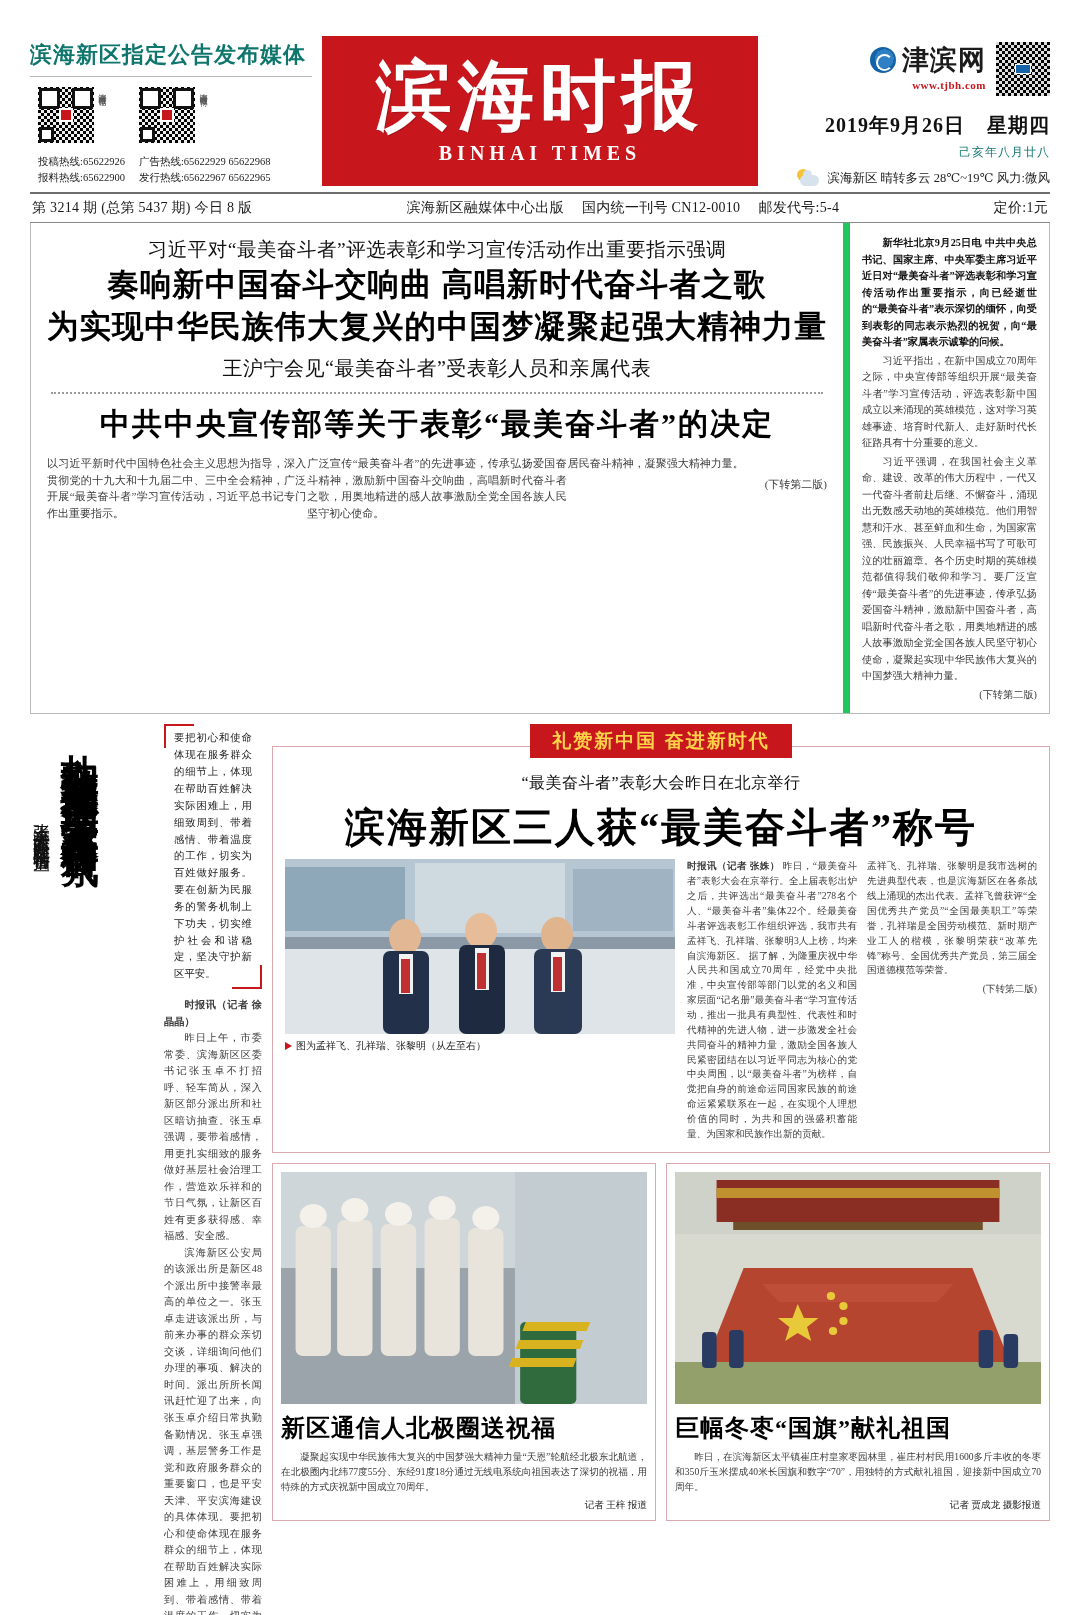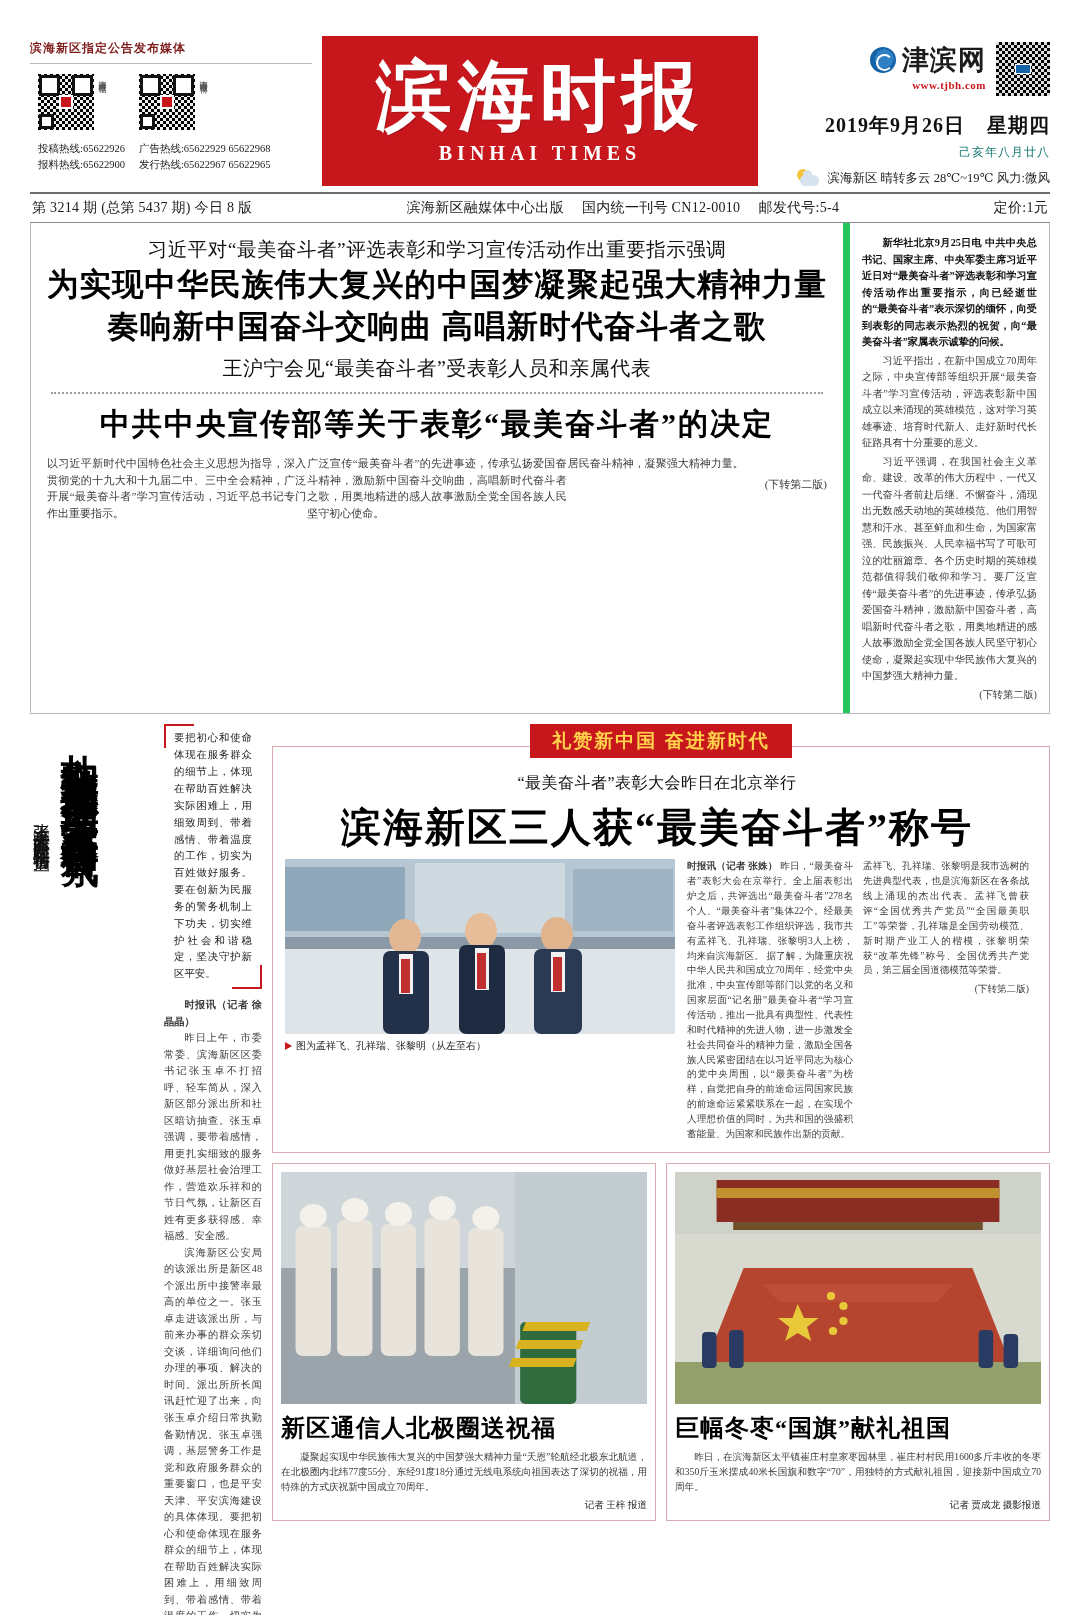--- a/index.html
+++ b/index.html
@@ -8,21 +8,21 @@
     background: #ffffff;
     font-family: "Liberation Serif", "DejaVu Serif", serif;
     overflow: hidden;
   }
   .page { position: relative; width: 1080px; height: 1615px; background: #fff; }
 
   
   .masthead { position: relative; height: 150px; margin: 36px 30px 0 30px; display: flex; }
   .mh-left { width: 290px; position: relative; padding-right: 8px; }
   .mh-left-title {
-    color: #7f1d1d; font-weight: bold; font-size: 12px; letter-spacing: 1px;
+    color: #0f766e; font-weight: bold; font-size: 22px; letter-spacing: 1px;
     font-family: "Liberation Sans", sans-serif; padding-top: 4px;
   }
   .mh-left-rule { height: 1px; background: #b9b9b9; margin: 6px 0 10px 0; }
   .qr-row { display: flex; gap: 34px; padding-left: 8px; }
   .qr-wrap { display: flex; align-items: flex-start; gap: 3px; }
   .qr {
     width: 56px; height: 56px; position: relative;
     background:
       repeating-linear-gradient(90deg,#111 0 3px,#fff 3px 6px),
       repeating-linear-gradient(0deg,#111 0 3px,#fff 3px 6px);
@@ -146,21 +146,21 @@
   .lc-text { flex:1; }
 
   
   .rightarea { flex:1; }
   .redbanner-wrap { position:relative; text-align:center; margin-bottom: 2px; }
   .redbanner {
     display:inline-block; background:#c8161d; color:#ffd24a; font-weight:bold;
     font-size: 19px; padding: 4px 22px; letter-spacing: 2px;
     font-family: "Liberation Sans", sans-serif;
   }
-  .featurebox { border:1px solid #d9a9ad; padding: 10px 20px 10px 12px; margin-top:-14px; padding-top: 22px; }
+  .featurebox { border:1px solid #d9a9ad; padding: 10px 12px 10px 12px; margin-top:-14px; padding-top: 22px; }
   .feat-kicker { text-align:center; font-size: 16px; color:#111; letter-spacing:.5px; margin-top: 4px; }
   .feat-title { text-align:center; font-size: 40px; font-weight:bold; color:#000; letter-spacing:2px; margin: 6px 0 4px 0; }
   .feat-body { display:flex; gap: 12px; }
   .feat-photo { width: 390px; height: 175px; position: relative; overflow:hidden; background:#9fb2c4; flex:none;}
   .feat-cap { font-size: 10px; color:#222; margin-top: 5px; display:flex; align-items:center; gap:4px; }
   .tri { width:0;height:0;border-left:7px solid #c8161d;border-top:4.5px solid transparent;border-bottom:4.5px solid transparent; }
   .feat-cols { flex:1; display:flex; gap:10px; font-size:9.6px; line-height:1.55; color:#3a3a3a; text-align:justify; }
   .feat-cols > div { flex:1; }
 
   
@@ -253,22 +253,22 @@
       <span>国内统一刊号 CN12-0010</span>
       <span>邮发代号:5-4</span>
     </div>
     <div>定价:1元</div>
   </div>
   <div class="inforule2"></div>
 
   <div class="topwrap">
     <div class="top-left">
       <div class="kicker1">习近平对“最美奋斗者”评选表彰和学习宣传活动作出重要指示强调</div>
+      <div class="bigline">奏响新中国奋斗交响曲 高唱新时代奋斗者之歌</div>
       <div class="bigline">为实现中华民族伟大复兴的中国梦凝聚起强大精神力量</div>
-      <div class="bigline">奏响新中国奋斗交响曲 高唱新时代奋斗者之歌</div>
       <div class="subline2">王沪宁会见“最美奋斗者”受表彰人员和亲属代表</div>
       <div class="dotrule"></div>
       <div class="decision">中共中央宣传部等关于表彰“最美奋斗者”的决定</div>
       <div class="four-col">
         <div>以习近平新时代中国特色社会主义思想为指导，深入贯彻党的十九大和十九届二中、三中全会精神，广泛开展“最美奋斗者”学习宣传活动，习近平总书记专门作出重要指示。</div>
         <div>广泛宣传“最美奋斗者”的先进事迹，传承弘扬爱国奋斗精神，激励新中国奋斗交响曲，高唱新时代奋斗者之歌，用奥地精进的感人故事激励全党全国各族人民坚守初心使命。</div>
         <div>
           <span>居民奋斗精神，凝聚强大精神力量。</span>
           <span class="cont">(下转第二版)</span>
         </div>

